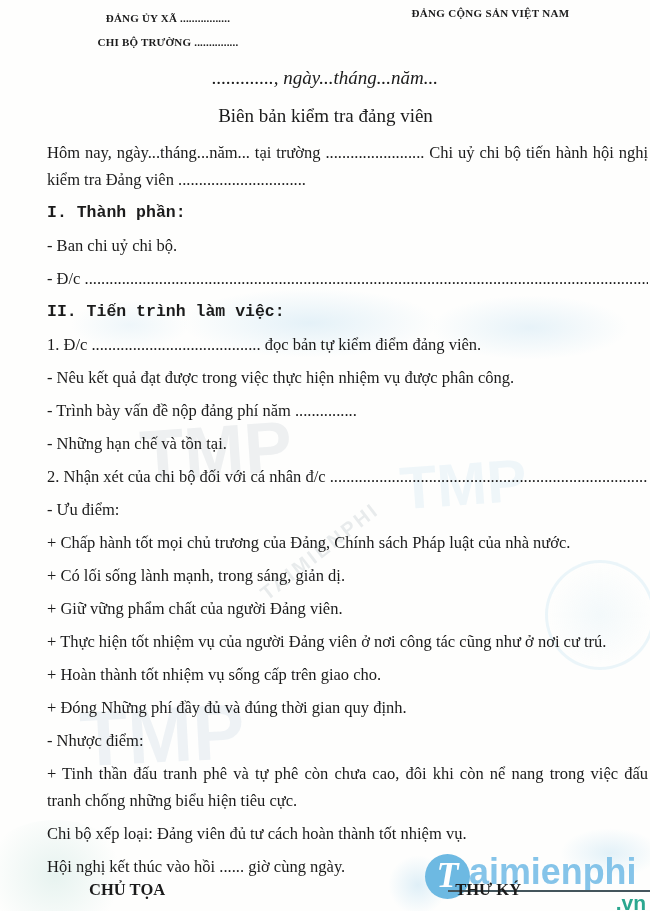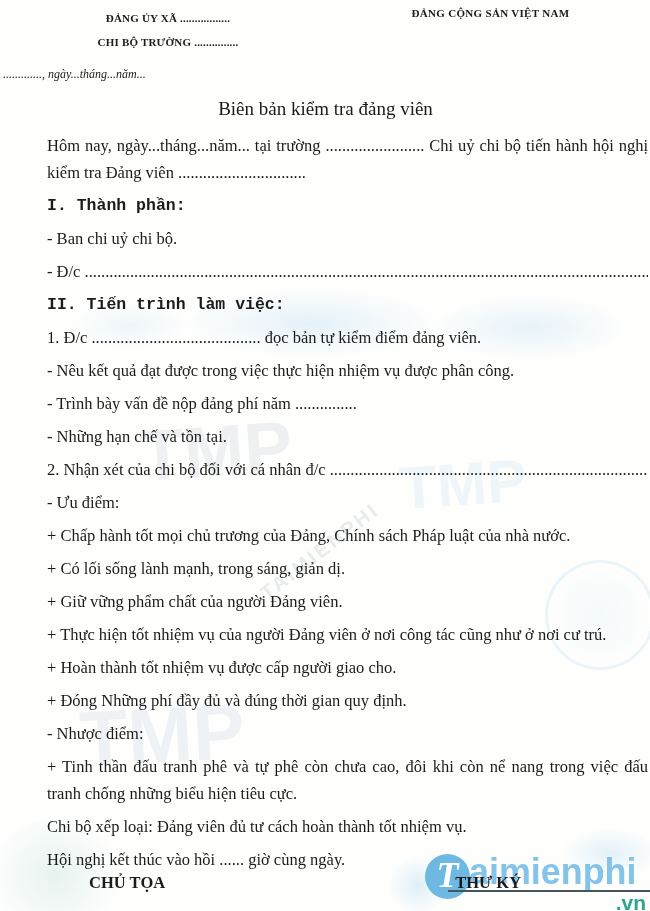--- a/index.html
+++ b/index.html
@@ -35,21 +35,21 @@
   .t2 { left:400px; top:450px; font-size:60px; color:rgba(150,200,225,0.14); transform:rotate(-4deg); }
   .t3 { left:248px; top:540px; font-size:20px; letter-spacing:3px;
         color:rgba(170,180,190,0.26); transform:rotate(-38deg); }
   .t4 { left:80px;  top:690px; font-size:78px; color:rgba(165,190,210,0.18); transform:rotate(-3deg); }
 
   
   .content { position:relative; z-index:2; padding:6px 2px 0 3px; }
   .header { display:flex; font-weight:bold; font-size:11px; }
   .header-left { width:330px; text-align:center; line-height:24px; letter-spacing:0.2px; }
   .header-right { flex:1; text-align:center; padding-top:1px; letter-spacing:0.3px; }
-  .date-line { text-align:left; font-style:italic; font-size:12px; margin-top:13px; padding-right:1px; }
+  .date-line { text-align:center; font-style:italic; font-size:19px; margin-top:13px; padding-right:1px; }
   .title { text-align:center; font-size:19px; font-weight:normal; margin-top:16px; }
   .para { font-size:16.5px; line-height:27px; margin-top:6px;margin-left:44px; }
   .first { margin-top:12px; text-align:justify; }
   .justify { text-align:justify; }
   .bold { font-weight:bold;font-family:Liberation Mono, monospace; }
   .dotfill { white-space:nowrap; overflow:hidden; }
   .sig-row { display:flex; font-weight:bold; font-size:16.5px; }
   .sig-chair { margin-left:86px; }
   .sig-sec { margin-left:290px; }
 
@@ -115,21 +115,21 @@
     <p class="para">1. Đ/c ......................................... đọc bản tự kiểm điểm đảng viên.</p>
     <p class="para">- Nêu kết quả đạt được trong việc thực hiện nhiệm vụ được phân công.</p>
     <p class="para">- Trình bày vấn đề nộp đảng phí năm ...............</p>
     <p class="para">- Những hạn chế và tồn tại.</p>
     <p class="para dotfill">2. Nhận xét của chi bộ đối với cá nhân đ/c  ....................................................................................................</p>
     <p class="para">- Ưu điểm:</p>
     <p class="para">+ Chấp hành tốt mọi chủ trương của Đảng, Chính sách Pháp luật của nhà nước.</p>
     <p class="para">+ Có lối sống lành mạnh, trong sáng, giản dị.</p>
     <p class="para">+ Giữ vững phẩm chất của người Đảng viên.</p>
     <p class="para">+ Thực hiện tốt nhiệm vụ của người Đảng viên ở nơi công tác cũng như ở nơi cư trú.</p>
-    <p class="para">+ Hoàn thành tốt nhiệm vụ được cấp người giao cho.</p>
+    <p class="para">+ Hoàn thành tốt nhiệm vụ sống cấp trên giao cho.</p>
     <p class="para">+ Đóng Những phí đầy đủ và đúng thời gian quy định.</p>
     <p class="para">- Nhược điểm:</p>
     <p class="para justify">+ Tinh thần đấu tranh phê và tự phê còn chưa cao, đôi khi còn nể nang trong việc đấu tranh chống những biểu hiện tiêu cực.</p>
     <p class="para">Chi bộ xếp loại: Đảng viên đủ tư cách hoàn thành tốt nhiệm vụ.</p>
     <p class="para">Hội nghị kết thúc vào hồi ...... giờ cùng ngày.</p>
 
     <div class="sig-row">
       <div class="sig-chair">CHỦ TỌA</div>
       <div class="sig-sec">THƯ KÝ</div>
     </div>

